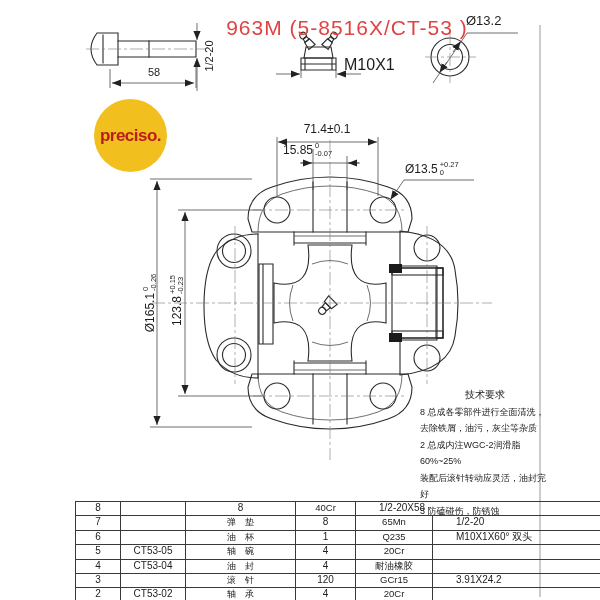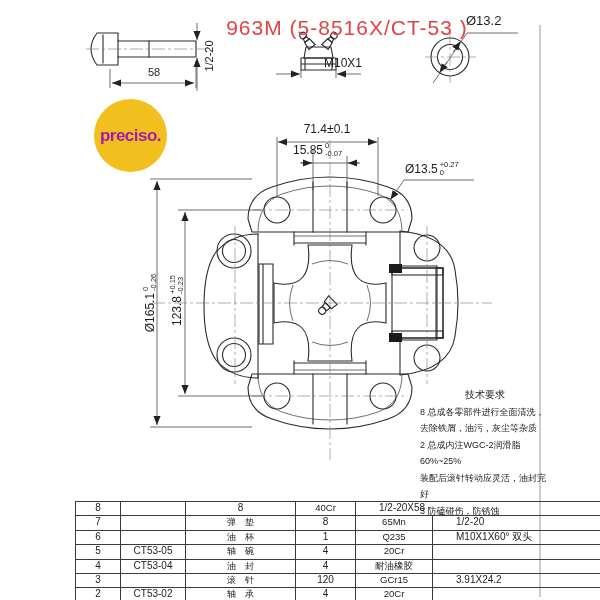--- a/index.html
+++ b/index.html
@@ -153,27 +153,27 @@
   <g>
     <path class="cl" d="M152 303 H492 M330 140 V460 M235 226 V384 M427 226 V384 M253 210 H407 M253 396 H407"></path>
   </g>
 </svg>
 
 <div class="lbl t-title" style="color: rgb(224, 67, 67); margin-top: 16px;">963M (5-8516X/CT-53 )</div>
 
 <div class="lbl sm" style="left:112px;top:66px;width:84px;text-align:center">58</div>
 <div class="lbl sm rot" style="left:203px;top:88px;width:64px;text-align:center">1/2-20</div>
 
-<div class="lbl" style="left:324px;top:56px;font-size:12px">M10X1</div>
+<div class="lbl" style="left:344px;top:56px;font-size:16px">M10X1</div>
 
 <div class="lbl" style="left:466px;top:13px;font-size:13px">Ø13.2</div>
 
 <div class="lbl" style="left:277px;top:122px;width:100px;text-align:center;font-size:12px">71.4±0.1</div>
 
-<div class="lbl dim" style="left:293px;top:142px">
+<div class="lbl dim" style="left:283px;top:142px">
   <span>15.85</span>
   <span class="tol">
     <span>0</span>
     <span>-0.07</span>
   </span>
 </div>
 
 <div class="lbl dim" style="left:405px;top:161px">
   <span>Ø13.5</span>
   <span class="tol">
@@ -191,21 +191,21 @@
 </div>
 
 <div class="lbl dim rot" style="left:169px;top:363px;width:125px">
   <span>123.8</span>
   <span class="tol">
     <span>+0.15</span>
     <span>-0.23</span>
   </span>
 </div>
 
-<div id="logo" style="background: rgb(242, 192, 30); color: #a21caf;">
+<div id="logo" style="background: rgb(242, 192, 30); color: #b91c1c;">
   <span>preciso.</span>
 </div>
 
 <div id="techreq">
   <div class="trh">技术要求</div>
   <div>8 总成各零部件进行全面清洗，</div>
   <div>去除铁屑，油污，灰尘等杂质</div>
   <div>2 总成内注WGC-2润滑脂60%~25%</div>
   <div>装配后滚针转动应灵活，油封完好</div>
   <div>3 防磕碰伤，防锈蚀</div>

